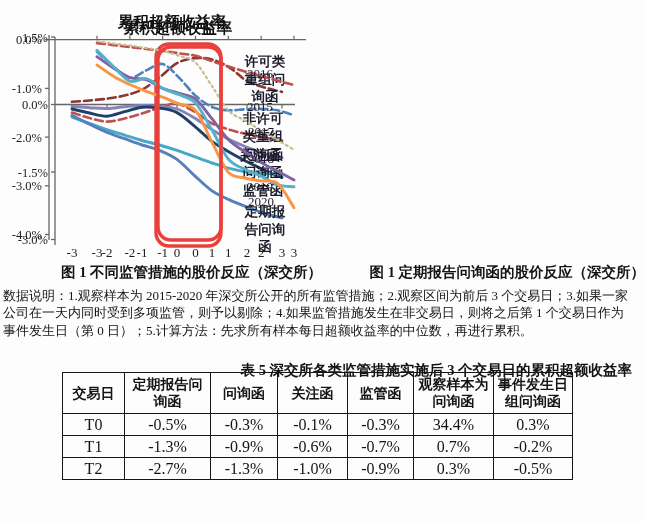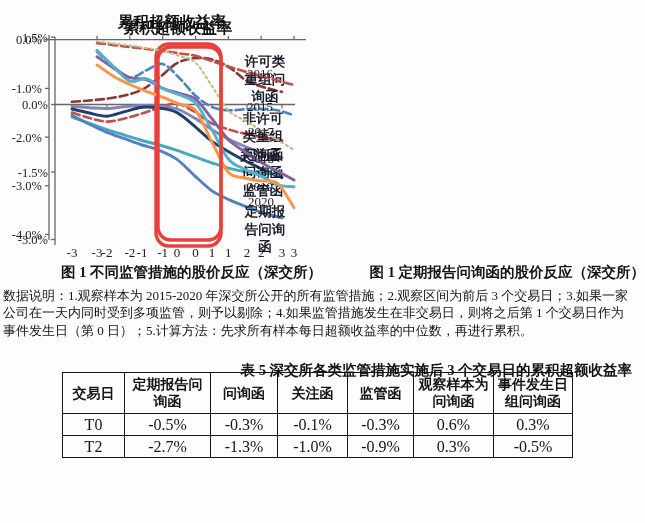--- a/index.html
+++ b/index.html
@@ -146,22 +146,31 @@
 问询函</th>
           <th>事件发生日
 组问询函</th>
         </tr>
         <tr>
           <td>T0</td>
           <td>-0.5%</td>
           <td>-0.3%</td>
           <td>-0.1%</td>
           <td>-0.3%</td>
-          <td>0.6%</td>
+          <td>34.4%</td>
           <td>0.3%</td>
+        </tr>
+        <tr>
+          <td>T1</td>
+          <td>-1.3%</td>
+          <td>-0.9%</td>
+          <td>-0.6%</td>
+          <td>-0.7%</td>
+          <td>0.7%</td>
+          <td>-0.2%</td>
         </tr>
         <tr>
           <td>T2</td>
           <td>-2.7%</td>
           <td>-1.3%</td>
           <td>-1.0%</td>
           <td>-0.9%</td>
           <td>0.3%</td>
           <td>-0.5%</td>
         </tr>

